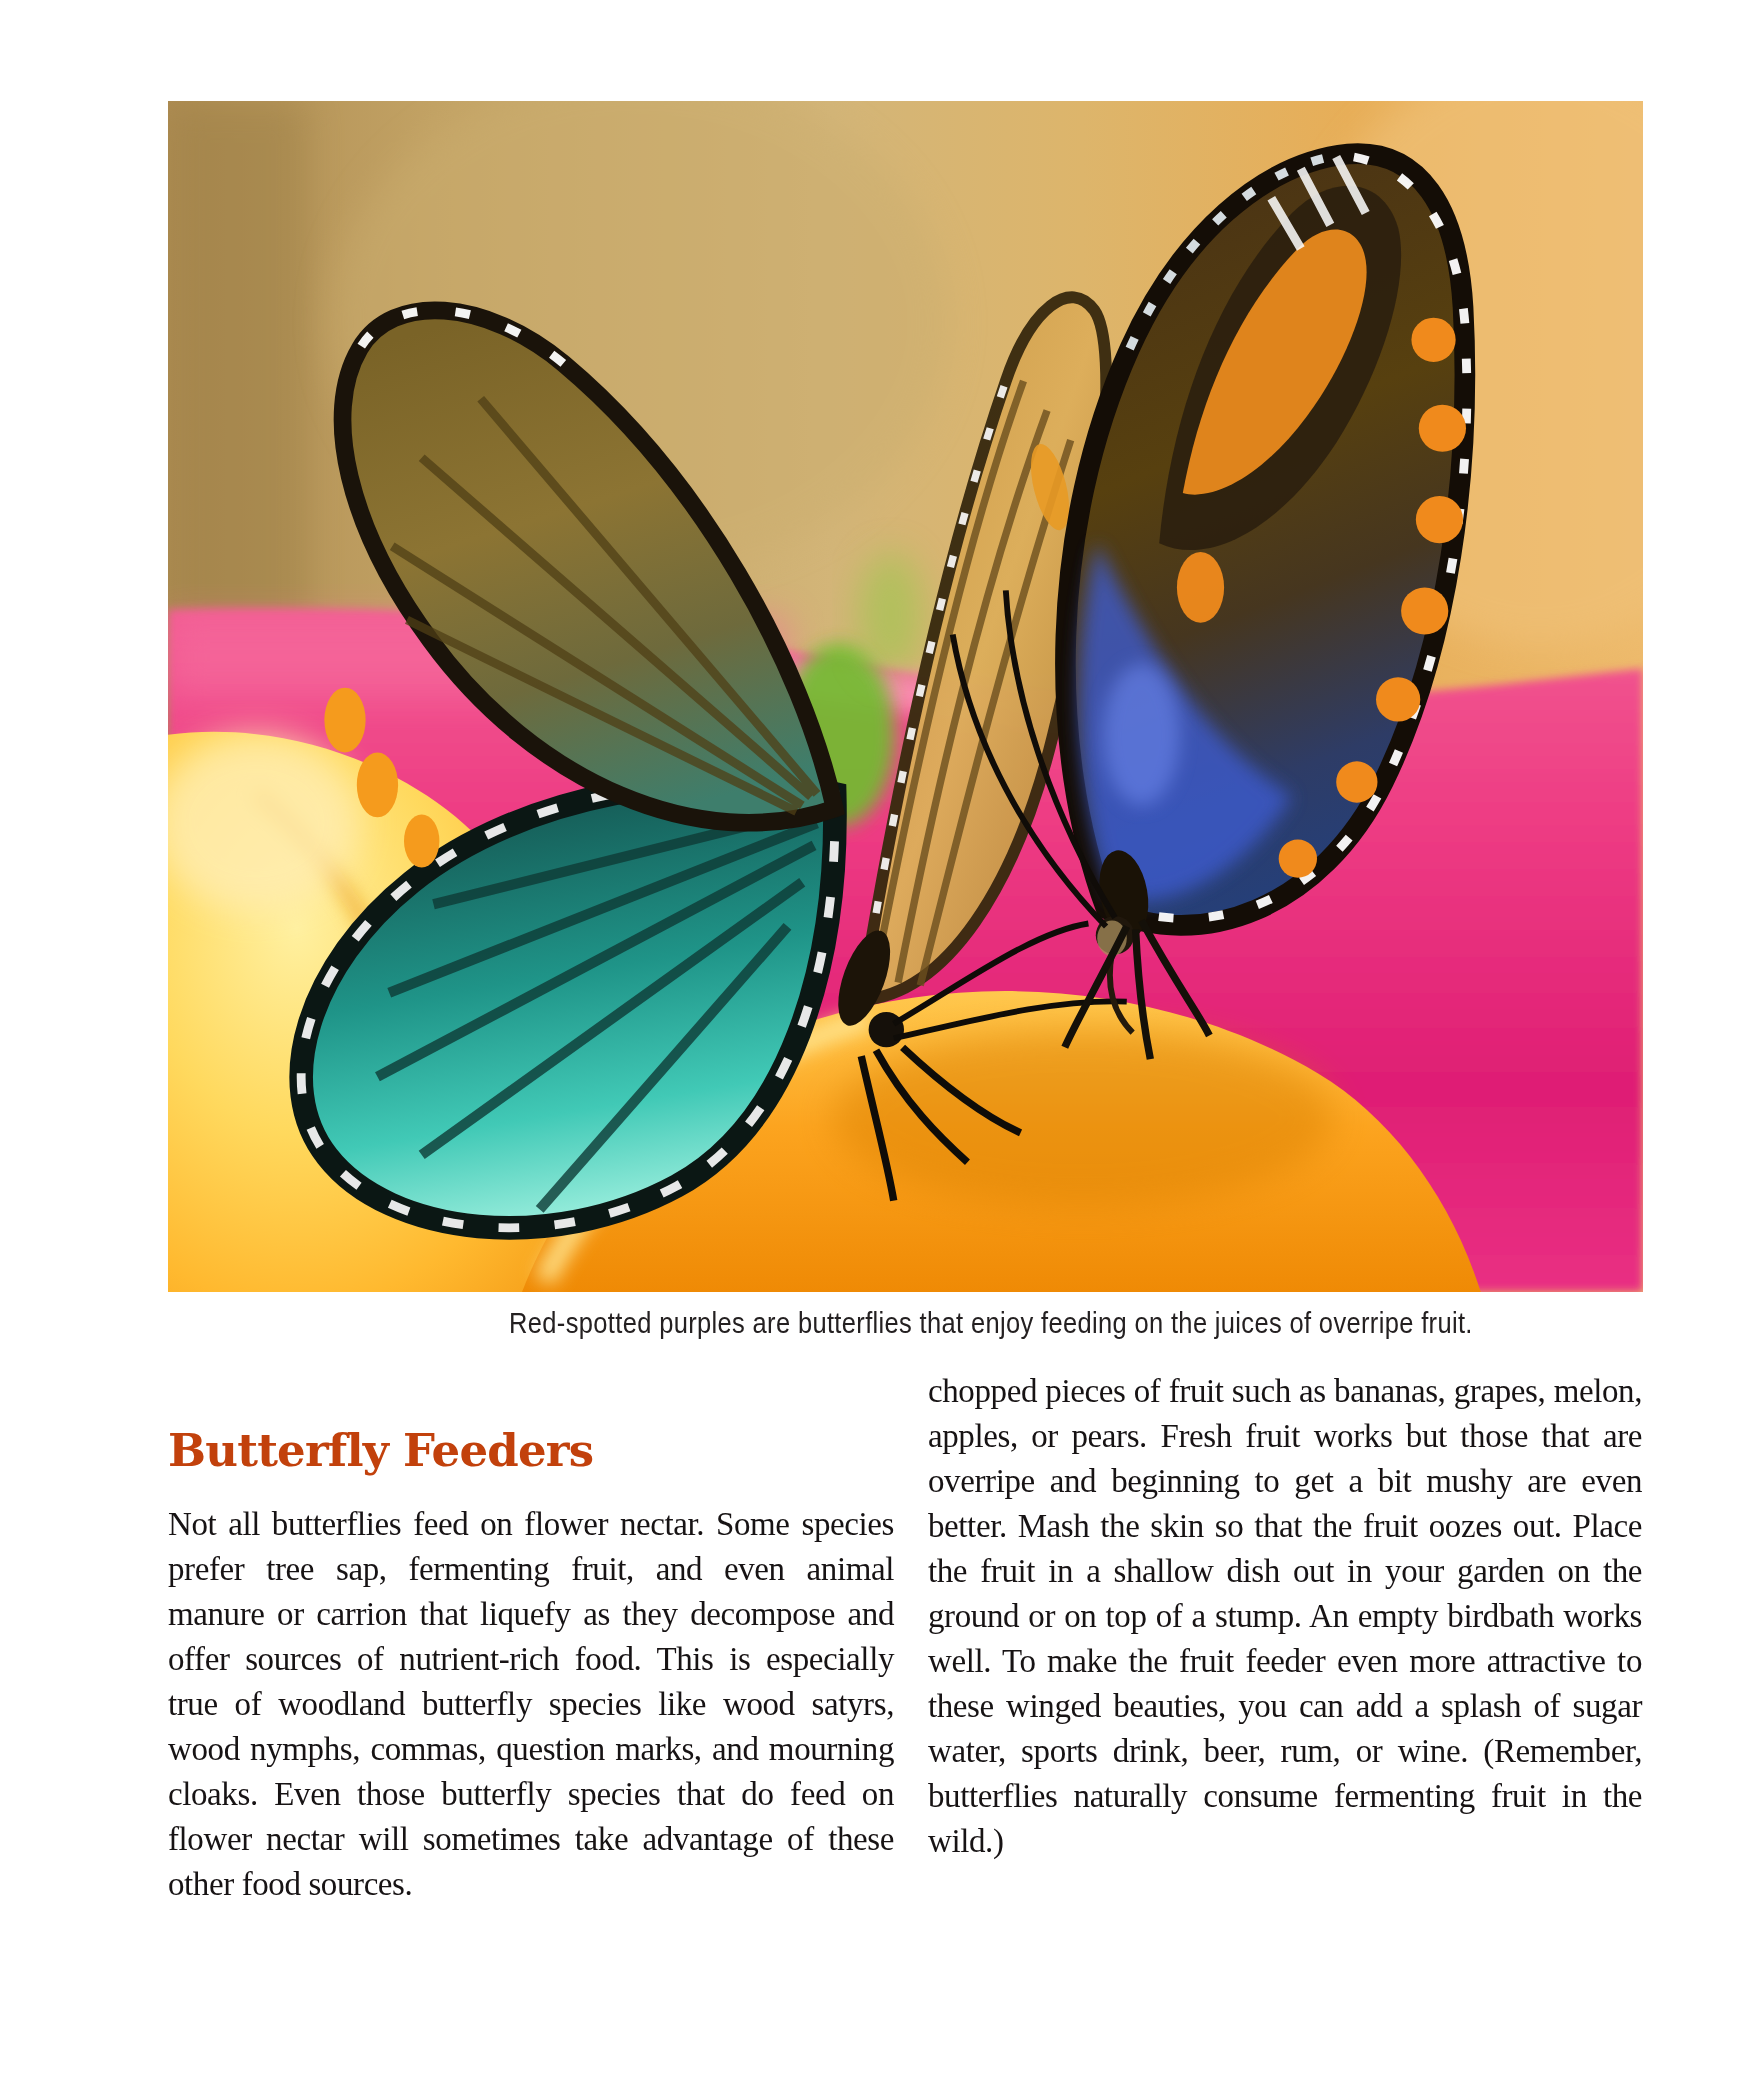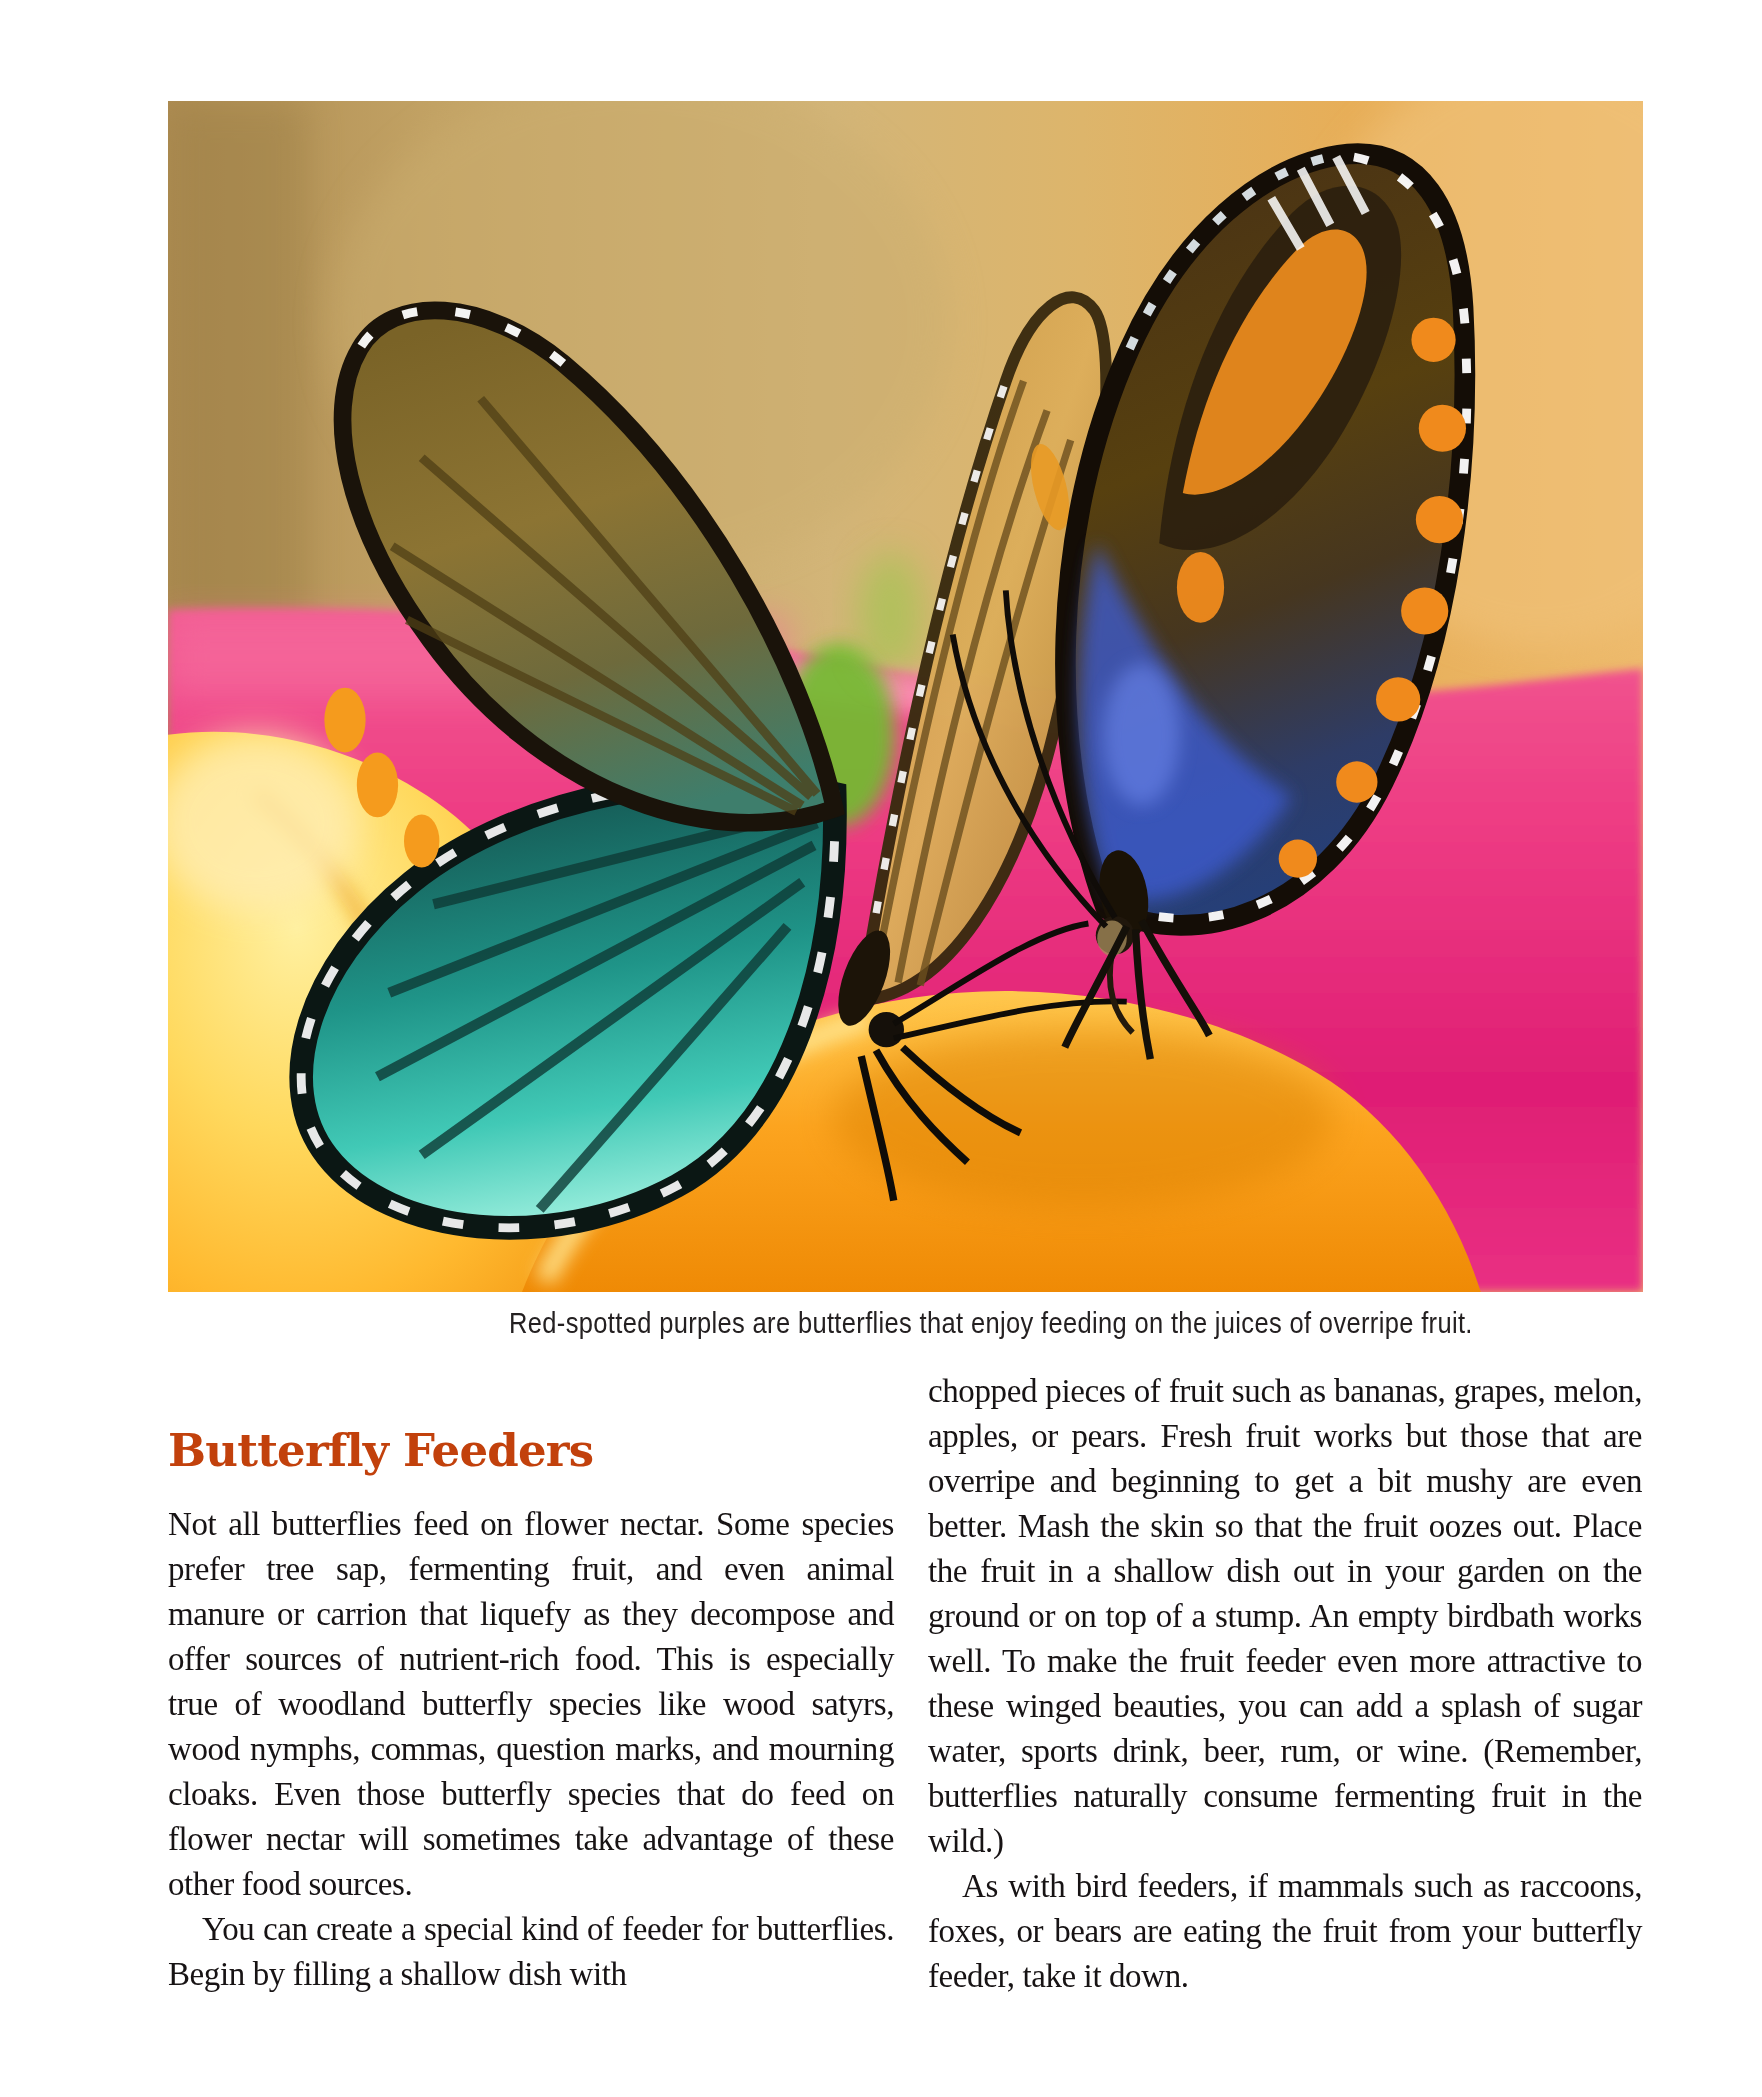--- a/index.html
+++ b/index.html
@@ -200,22 +200,20 @@
   </div>
 
   <div class="caption">
     <span class="squeeze">Red-spotted purples are butterflies that enjoy feeding on the juices of overripe fruit.</span>
   </div>
 
   <h1 class="heading">Butterfly Feeders</h1>
 
   <div class="col col-left">
     <p>Not all butterflies feed on flower nectar. Some species prefer tree sap, fermenting fruit, and even animal manure or carrion that liquefy as they decompose and offer sources of nutrient-rich food. This is especially true of woodland butterfly species like wood satyrs, wood nymphs, commas, question marks, and mourning cloaks. Even those butterfly species that do feed on flower nectar will sometimes take advantage of these other food sources.</p>
-    <p class="indented">You can create a special kind of feeder for butterflies. Begin by filling a shallow dish with</p>
   </div>
 
   <div class="col col-right">
     <p>chopped pieces of fruit such as bananas, grapes, melon, apples, or pears. Fresh fruit works but those that are overripe and beginning to get a bit mushy are even better. Mash the skin so that the fruit oozes out. Place the fruit in a shallow dish out in your garden on the ground or on top of a stump. An empty birdbath works well. To make the fruit feeder even more attractive to these winged beauties, you can add a splash of sugar water, sports drink, beer, rum, or wine. (Remember, butterflies naturally consume fermenting fruit in the wild.)</p>
-    <p class="indented">As with bird feeders, if mammals such as raccoons, foxes, or bears are eating the fruit from your butterfly feeder, take it down.</p>
   </div>
 
 </div>
 
 
 </body></html>

